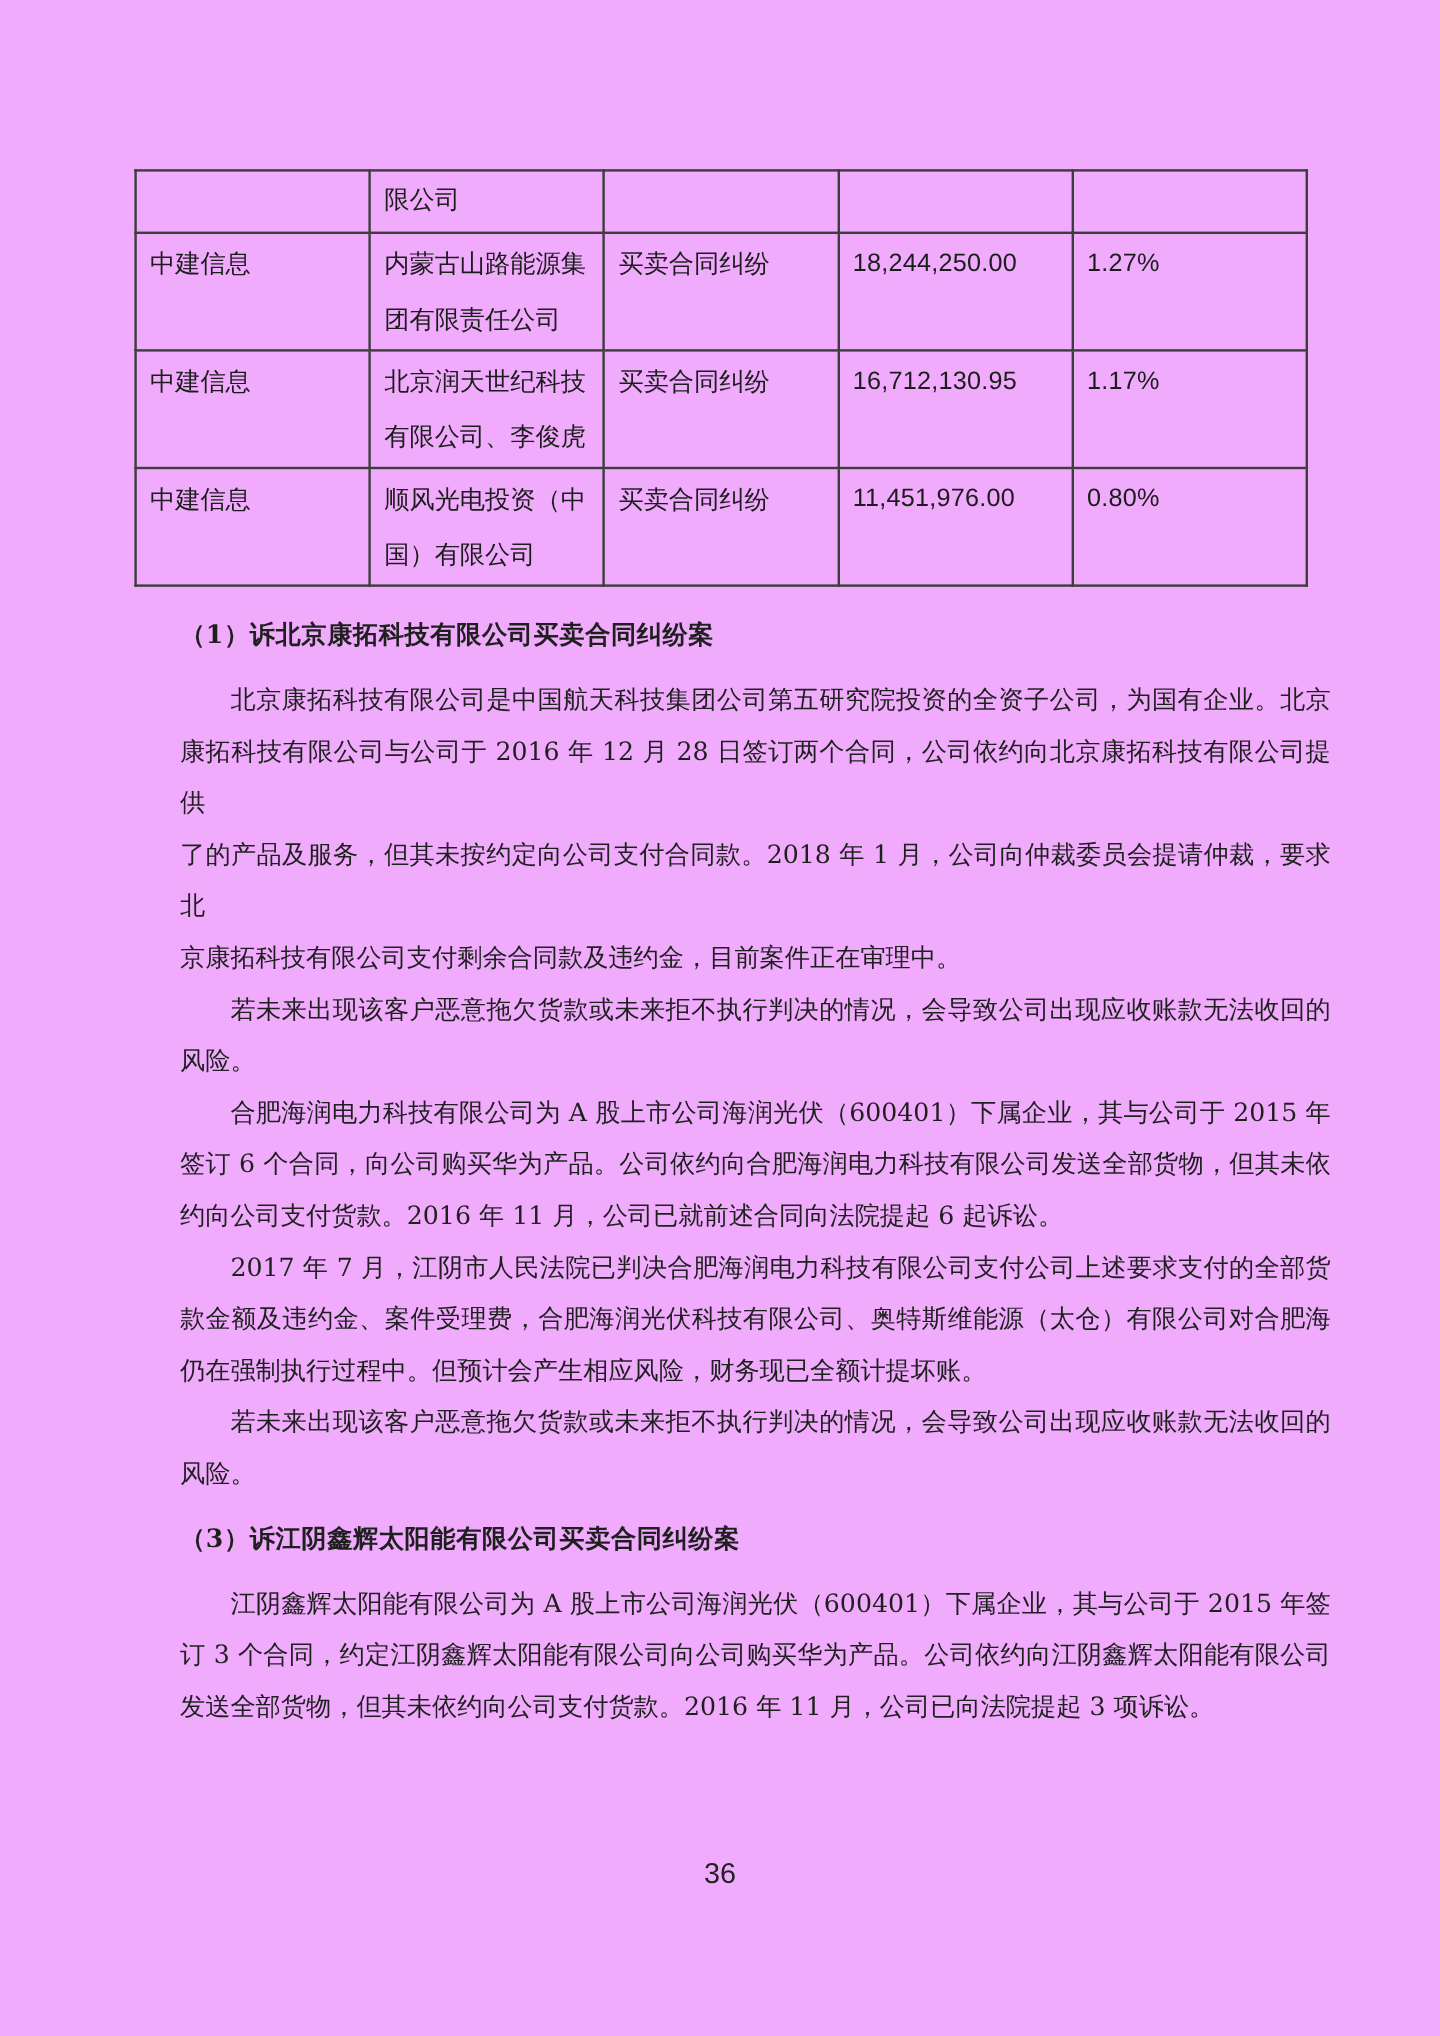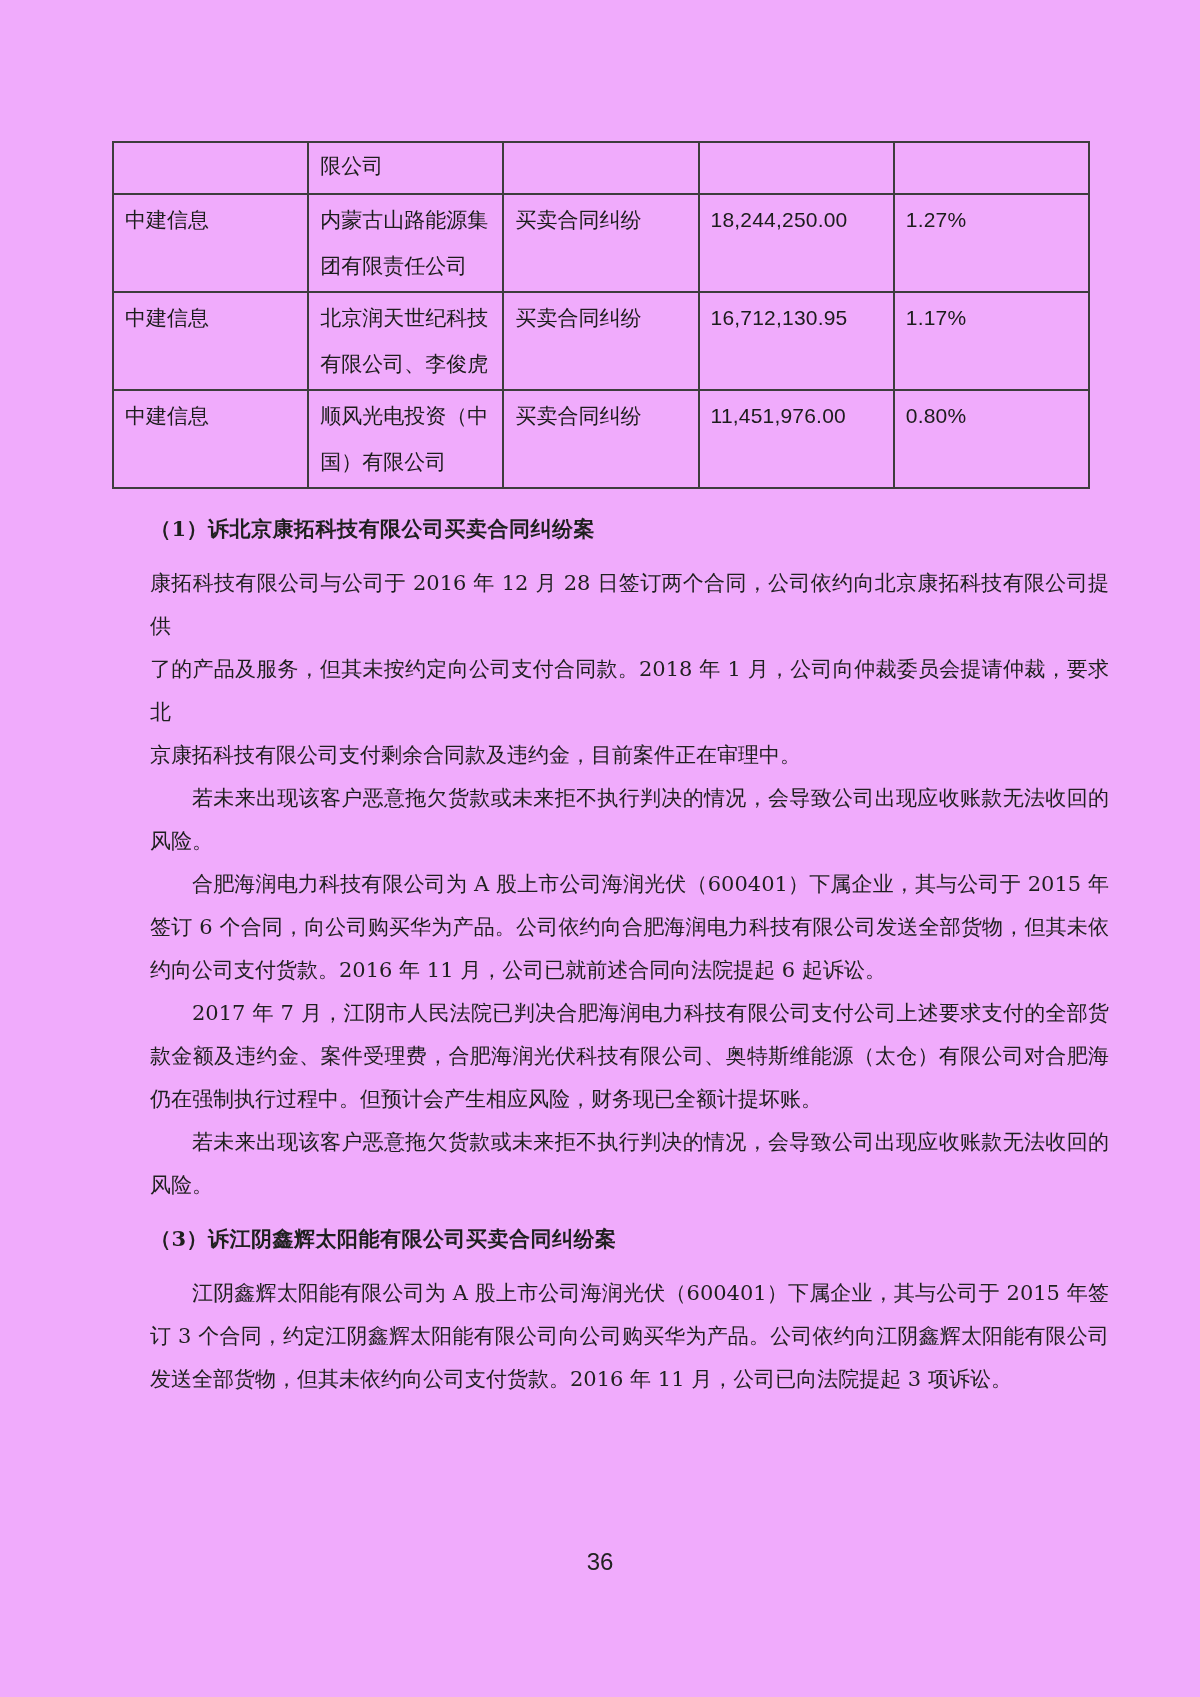--- a/index.html
+++ b/index.html
@@ -119,20 +119,21 @@
         <td class="num">0.80%</td>
       </tr>
     </tbody>
   </table>
 
   <div class="content">
 
     <div class="sec-first">
       <div class="case-heading">（1）诉北京康拓科技有限公司买卖合同纠纷案</div>
       <p class="para">
+        <span class="line first" style="display:block">北京康拓科技有限公司是中国航天科技集团公司第五研究院投资的全资子公司，为国有企业。北京</span>
         <span class="line" style="display:block">康拓科技有限公司与公司于 2016 年 12 月 28 日签订两个合同，公司依约向北京康拓科技有限公司提供</span>
         <span class="line" style="display:block">了的产品及服务，但其未按约定向公司支付合同款。2018 年 1 月，公司向仲裁委员会提请仲裁，要求北</span>
         <span class="line last" style="display:block">京康拓科技有限公司支付剩余合同款及违约金，目前案件正在审理中。</span>
       </p>
       <p class="para">
         <span class="line first" style="display:block">若未来出现该客户恶意拖欠货款或未来拒不执行判决的情况，会导致公司出现应收账款无法收回的</span>
         <span class="line last" style="display:block">风险。</span>
       </p>
     </div>
 

